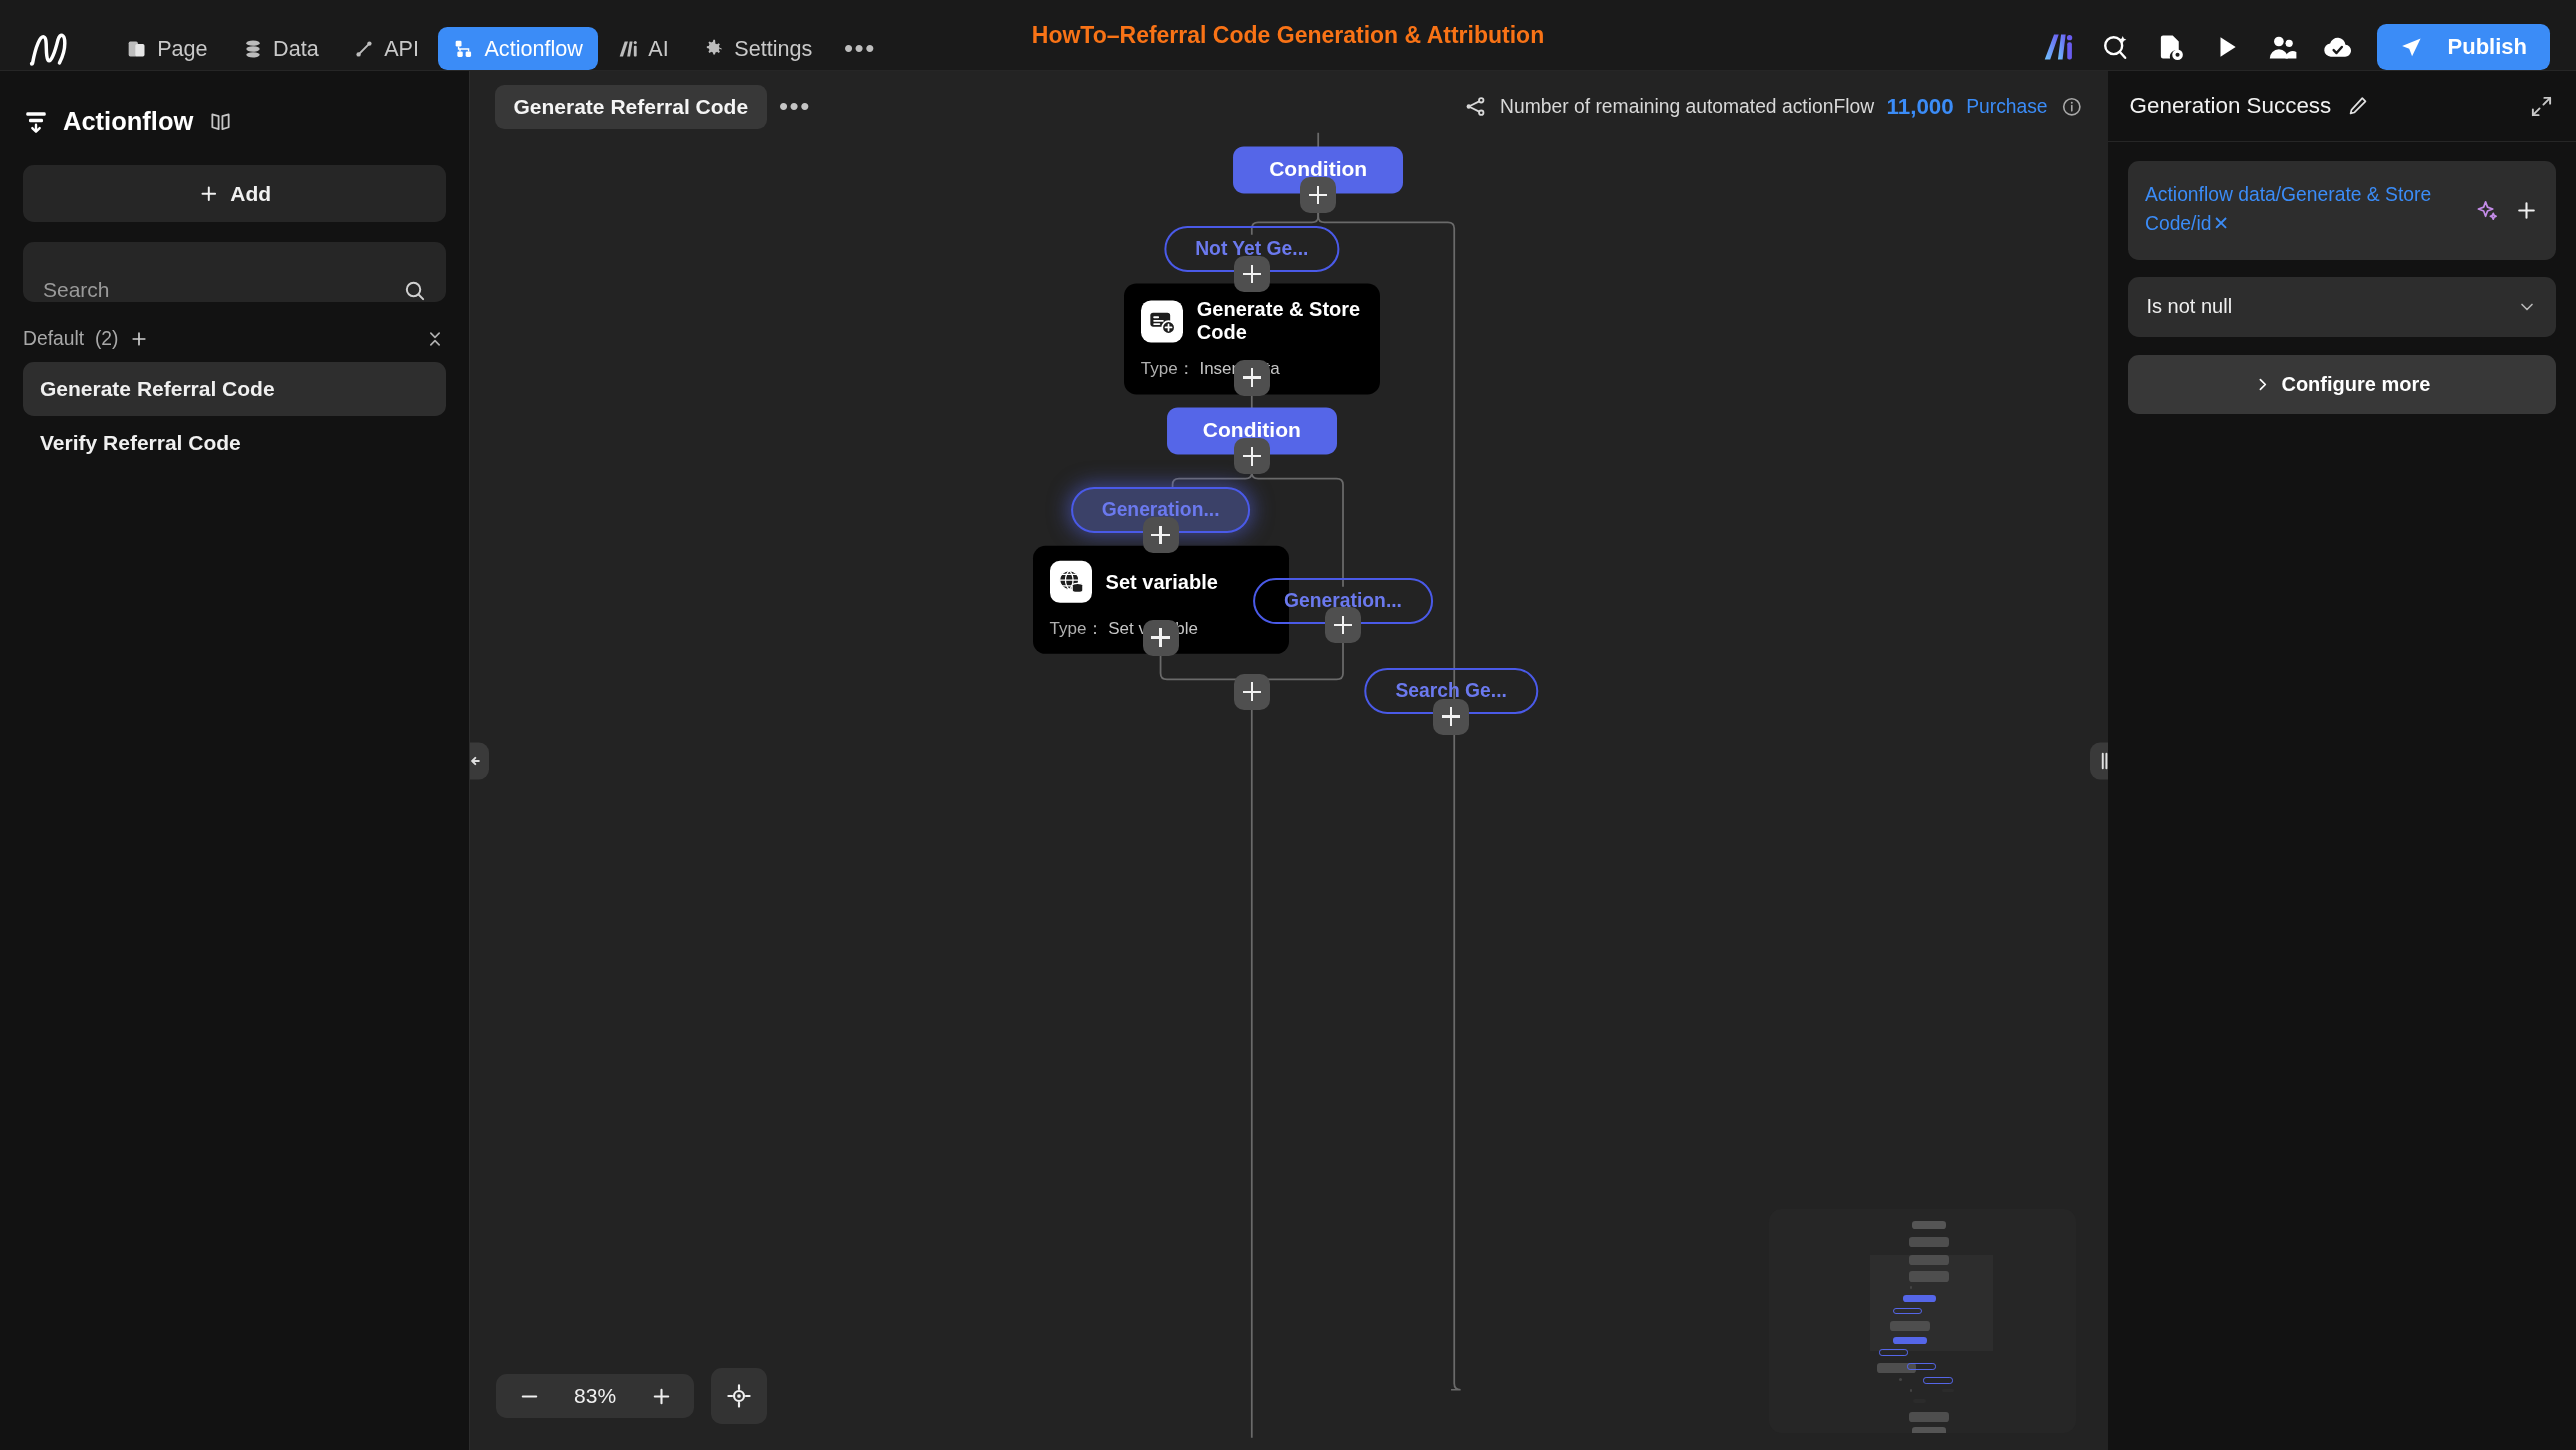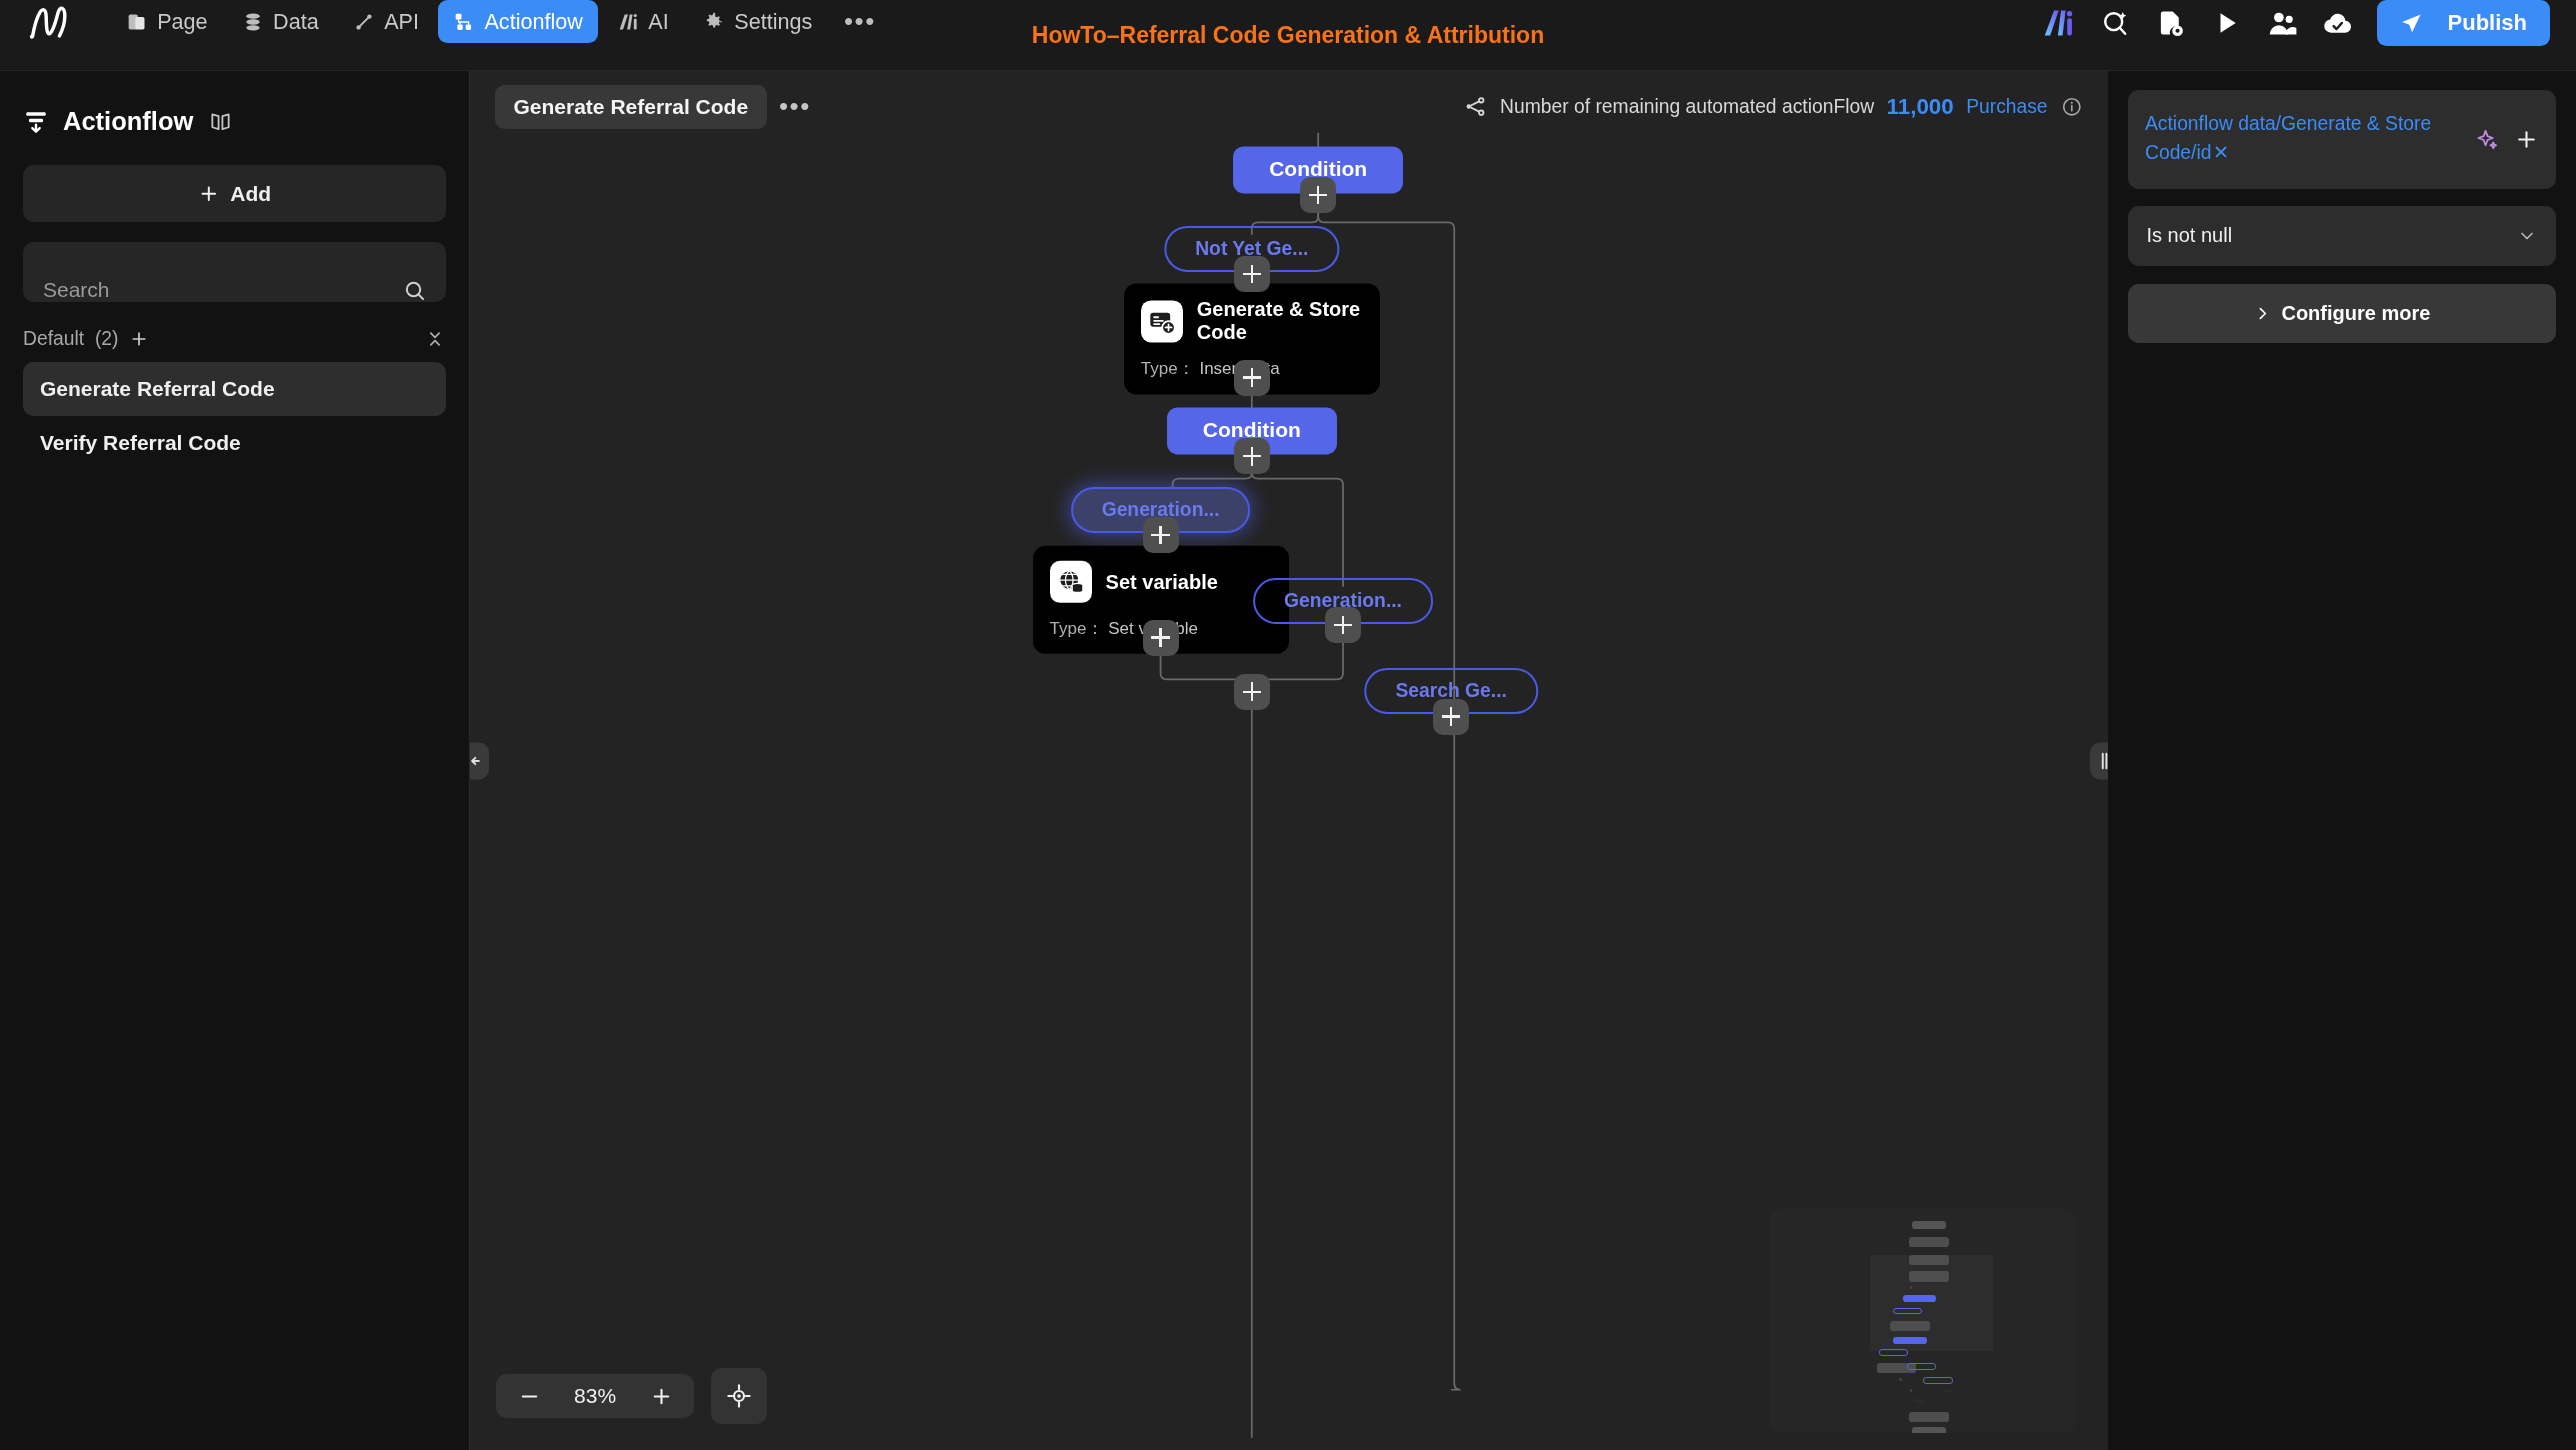--- a/index.html
+++ b/index.html
@@ -9,21 +9,21 @@
     font-family: "Liberation Sans", sans-serif;
     color: #e8e8e8;
     overflow: hidden;
   }
   .app { position: relative; width: 2576px; height: 1450px; display: flex; flex-direction: column; }
 
   
   .topbar {
     height: 71px; flex: 0 0 71px;
     background: #1a1a1a;
-    display: flex; align-items: flex-start;
+    display: flex; align-items: flex-end;
     position: relative;
     border-bottom: 0.8px solid #262626;
   }
   .logo { margin-left: 26px; width: 49px; height: 43px; display:flex; align-items:center; justify-content:center; }
   .nav { display: flex; align-items: center; gap: 4.6px; margin-left: 36px; }
   .nav-item {
     display: flex; align-items: center; gap: 8.5px;
     padding: 8.5px 14.7px; border-radius: 9.3px;
     font-size: 21.6px; color: #c9c9c9; cursor: pointer; white-space: nowrap;
   }
@@ -611,20 +611,36 @@
         <span>
           <svg width="25" height="25" viewBox="0 0 24 24" fill="none" stroke="#e0e0e0" stroke-width="1.9" stroke-linecap="round" stroke-linejoin="round">
             <path d="M6.5 5 v14 M10 5 v14"></path>
               <path d="M20 12 H14 M16.6 9 L13.6 12 L16.6 15"></path>
           </svg>
         </span>
       </div>
     </div>
 
     <div class="rightpanel">
+      <div class="rp-head">
+        <span class="rp-title">Generation Success</span>
+        <span class="rp-edit">
+          <svg width="21.6" height="21.6" viewBox="0 0 24 24" fill="none" stroke="#e0e0e0" stroke-width="1.9" stroke-linecap="round" stroke-linejoin="round">
+            <path d="M17 3.5 L20.5 7 L8 19.5 L4 20.5 L5 16.5 Z"></path>
+          </svg>
+        </span>
+        <span class="rp-expand">
+          <svg width="23" height="23" viewBox="0 0 24 24" fill="none" stroke="#c8c8c8" stroke-width="2" stroke-linecap="round" stroke-linejoin="round">
+            <path d="M15 3 h6 v6"></path>
+              <path d="M9 21 H3 v-6"></path>
+              <path d="M21 3 L14 10"></path>
+              <path d="M3 21 L10 14"></path>
+          </svg>
+        </span>
+      </div>
 
       <div class="rp-body">
         <div class="rp-field">
           <div class="rp-chip">
             <span>Actionflow data/Generate &amp; Store Code/id</span><span class="xmark">✕</span>
           </div>
           <span class="rp-ai">
             <svg width="23" height="23" viewBox="0 0 24 24" fill="none" stroke="#c48ce8" stroke-width="1.8" stroke-linejoin="round">
               <path d="M10 3 L12 8.5 L17.5 10.5 L12 12.5 L10 18 L8 12.5 L2.5 10.5 L8 8.5 Z"></path>
               <path d="M18 15 L18.9 17.1 L21 18 L18.9 18.9 L18 21 L17.1 18.9 L15 18 L17.1 17.1 Z"></path>

